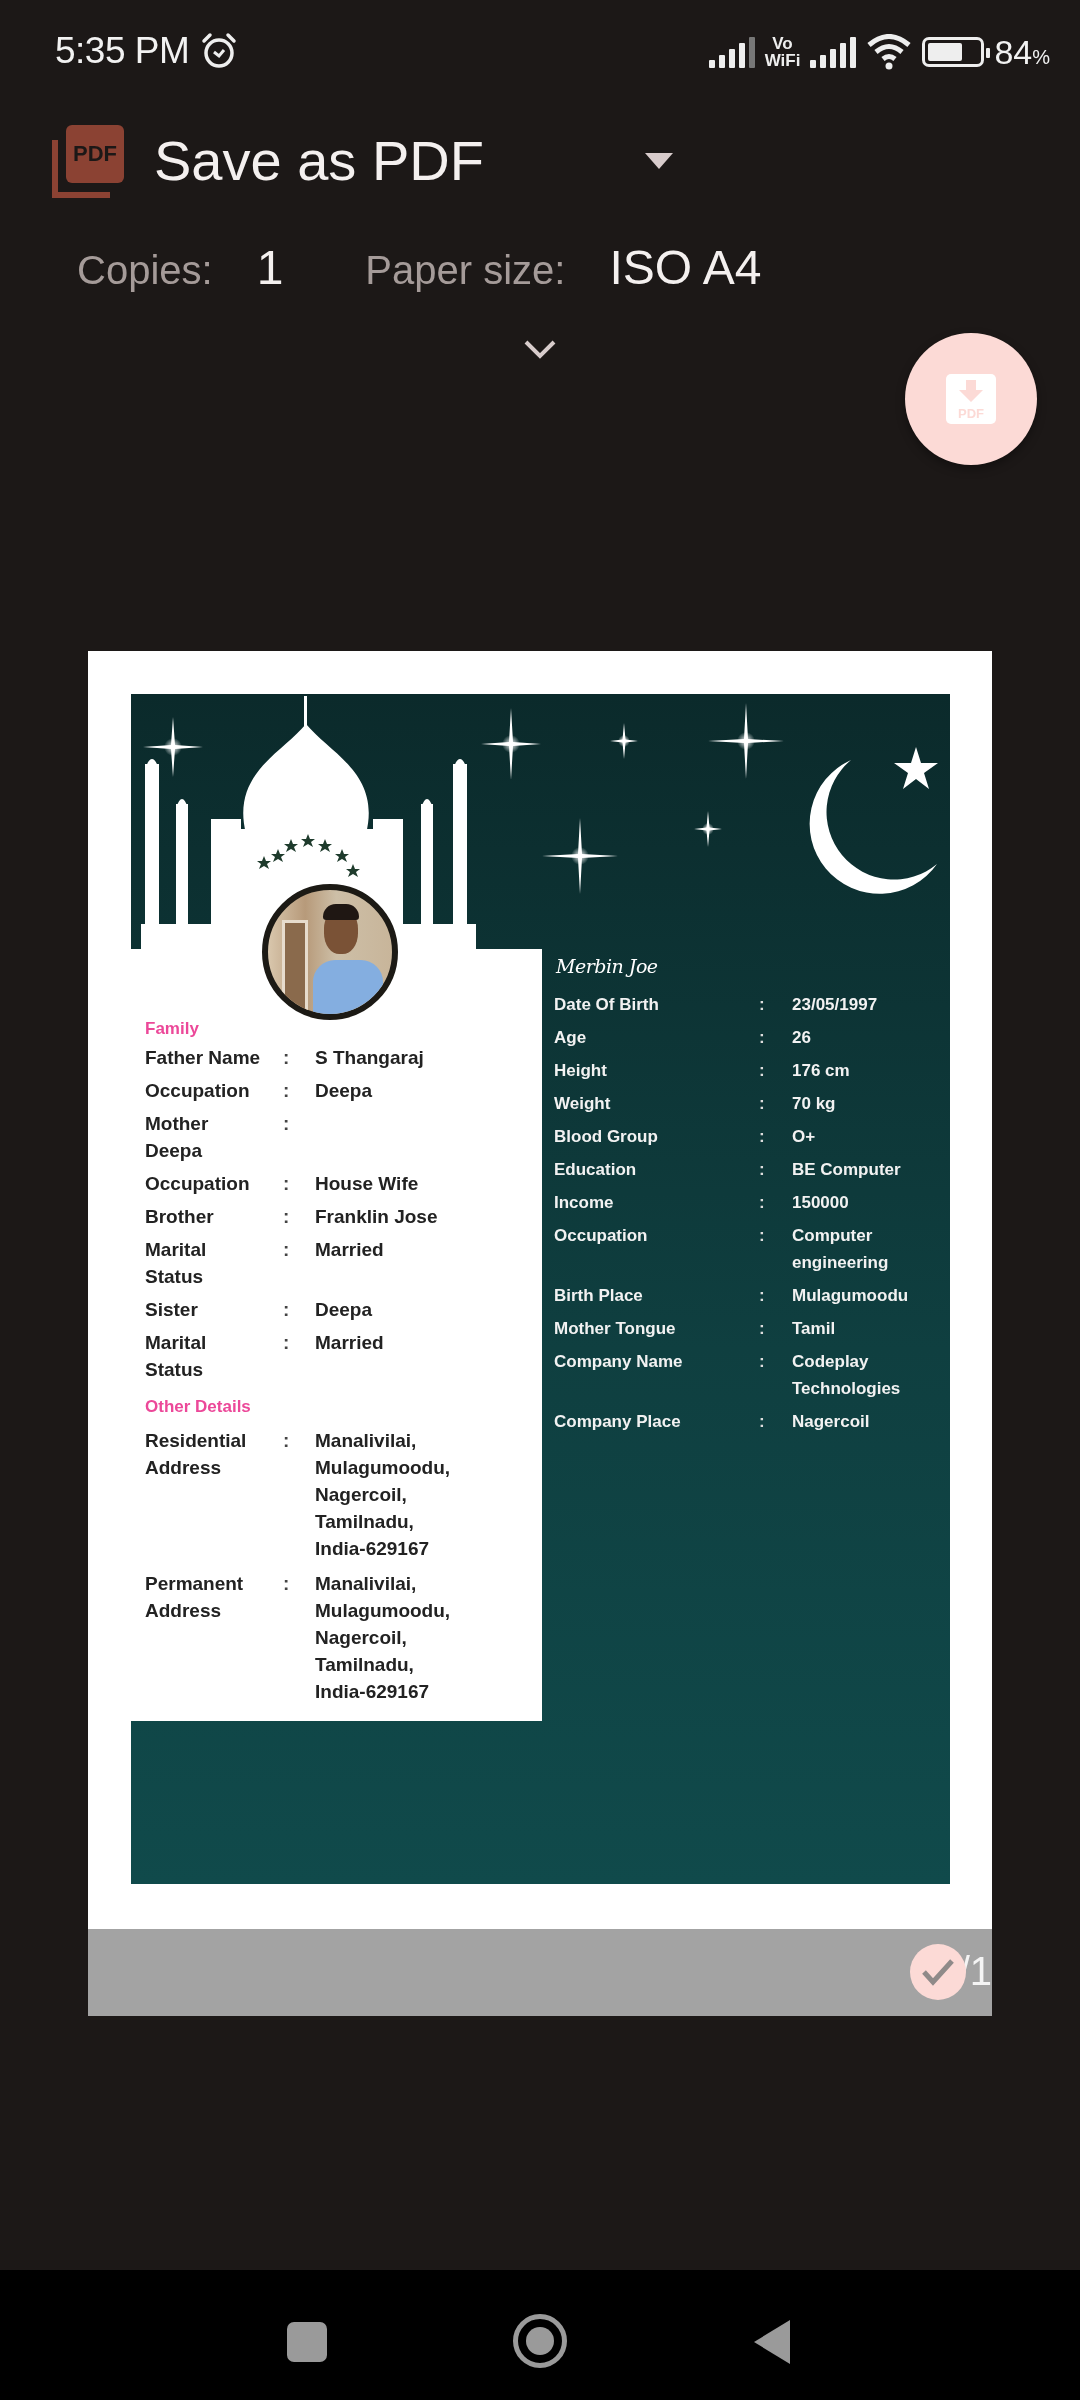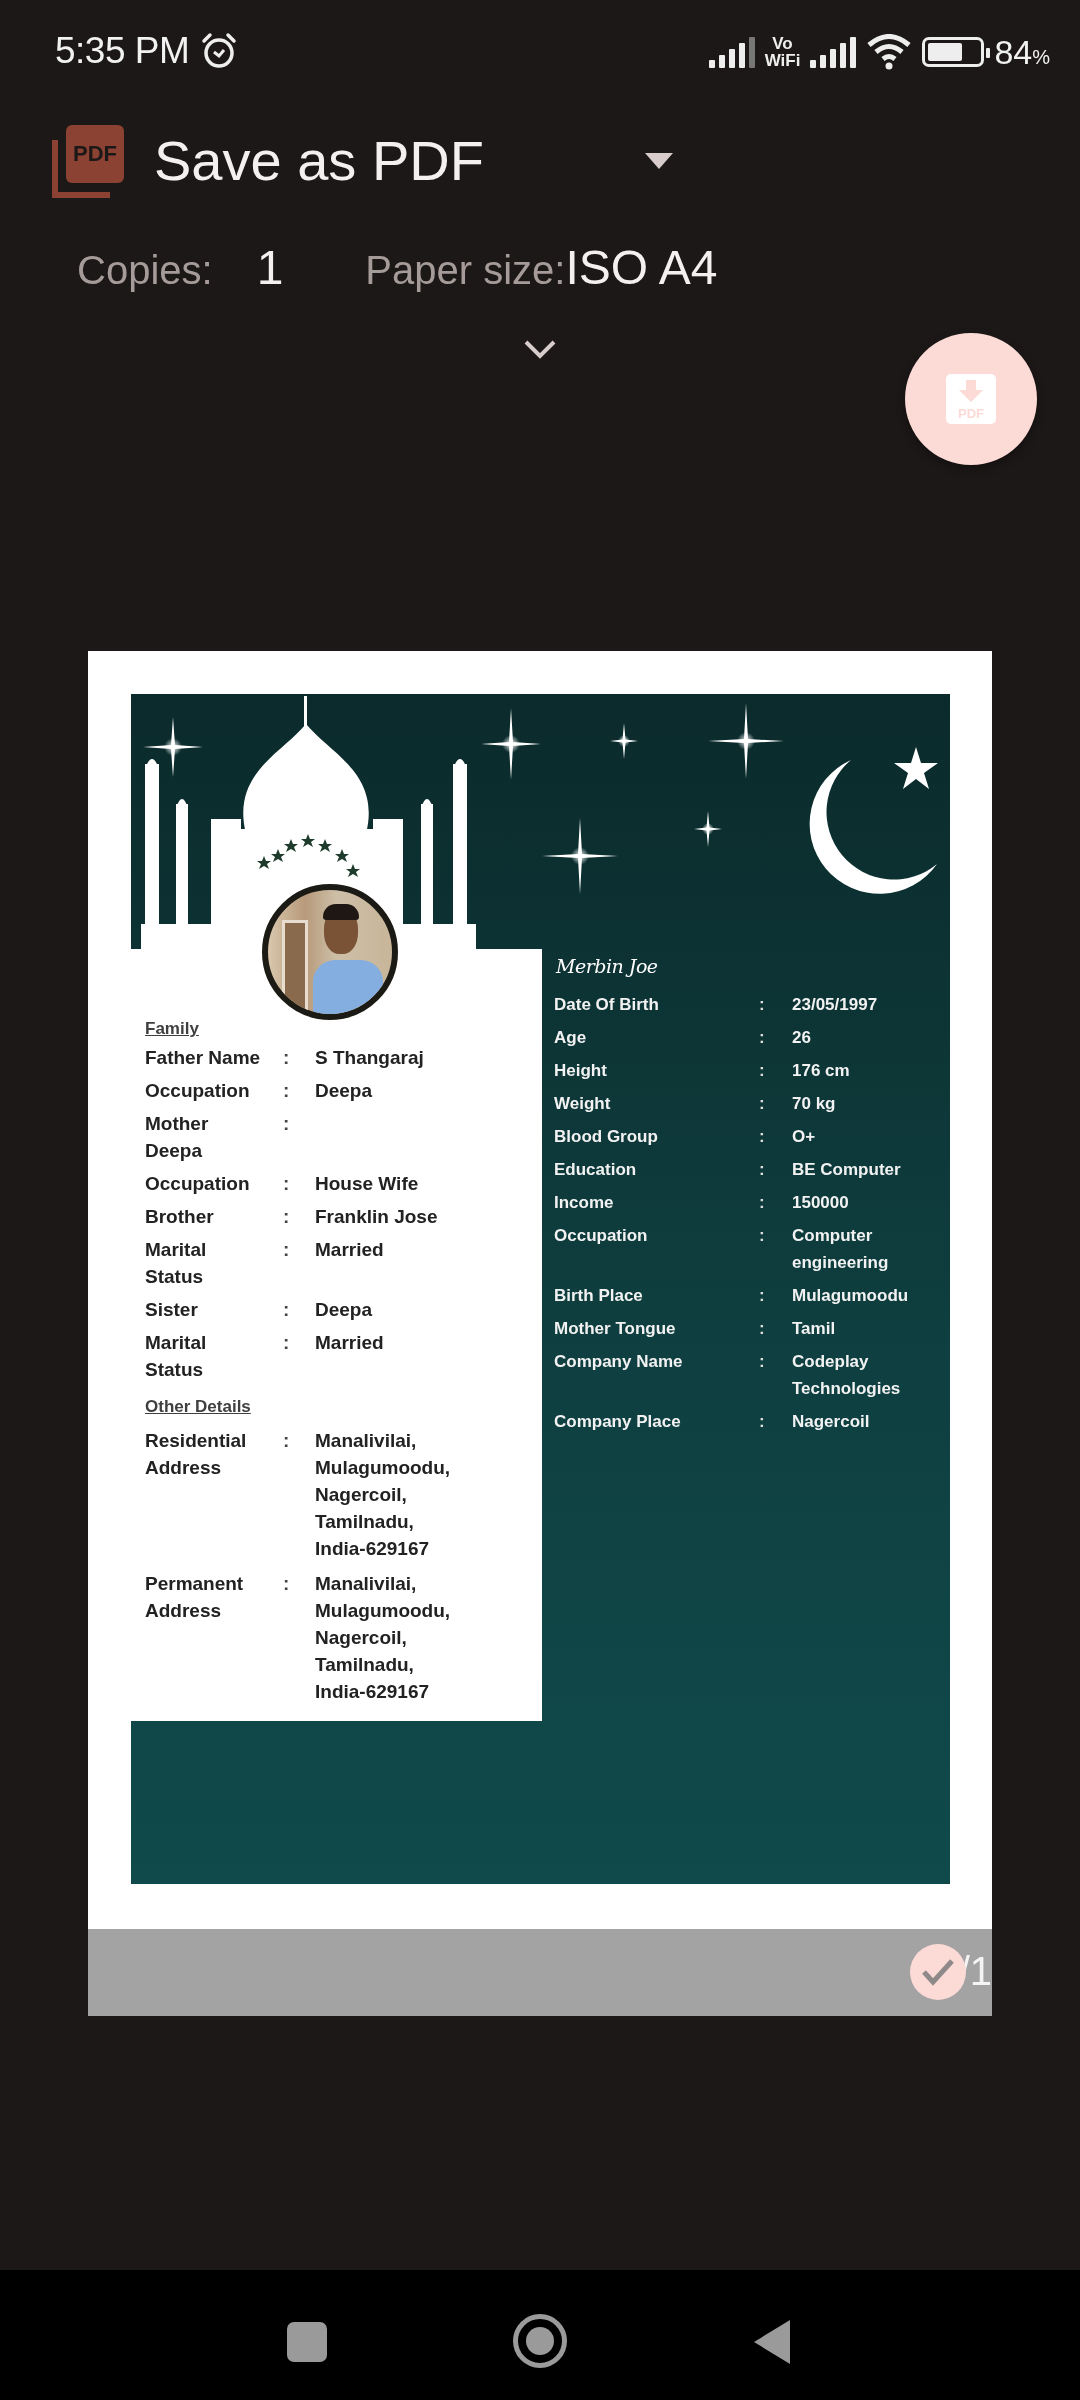--- a/index.html
+++ b/index.html
@@ -42,21 +42,21 @@
   .left-card { position: absolute; left: 0; top: 255px; width: 411px; height: 772px; background: #fff; color: #222; }
   .photo { position: absolute; left: 131px; top: 190px; width: 136px; height: 136px; border-radius: 50%; border: 6px solid #1c1a15; overflow: hidden; background: linear-gradient(90deg, #d9c7ad 0%, #b79a7a 30%, #cdbfa7 55%, #c8b59a 100%); }
   .photo .shirt { position: absolute; left: 45px; top: 70px; width: 70px; height: 70px; background: #84aee0; border-radius: 22px 22px 0 0; }
   .photo .head { position: absolute; left: 56px; top: 18px; width: 34px; height: 46px; background: #7a5236; border-radius: 45%; }
   .photo .hair { position: absolute; left: 55px; top: 14px; width: 36px; height: 16px; background: #1f1713; border-radius: 16px 16px 4px 4px; }
   .photo .door { position: absolute; left: 14px; top: 30px; width: 26px; height: 100px; background: #8a6a4c; border: 3px solid #e7dccd; }
   .left-card .row { position: absolute; left: 14px; width: 390px; display: flex; font-size: 19px; font-weight: bold; line-height: 27px; color: #222; }
   .row .k { width: 138px; }
   .row .c { width: 32px; color: #444; }
   .row .v { flex: 1; }
-  .section-title { position: absolute; left: 14px; font-size: 17px; font-weight: bold; color: #404040; text-decoration: underline; }
+  .section-title { position: absolute; left: 14px; font-size: 17px; font-weight: bold; color: #ec4899; }
 
   .right-panel .row { position: absolute; left: 423px; width: 390px; display: flex; font-size: 17px; font-weight: bold; line-height: 27px; color: #f2f2f2; }
   .right-panel .row .k { width: 205px; }
   .right-panel .row .c { width: 33px; color: #ddd; }
   .name-script { position: absolute; left: 425px; top: 261px; font-family: "DejaVu Serif", serif; font-style: italic; font-size: 19px; color: #fff; letter-spacing: -0.5px; }
 
   .pager { position: absolute; left: 88px; top: 1929px; width: 904px; height: 87px; background: #a3a3a3; }
   .pager-text { position: absolute; left: 0; width: 100%; top: 20px; text-align: right; font-size: 40px; color: #f4f4f4; }
   .select-check { position: absolute; left: 822px; top: 15px; width: 56px; height: 56px; border-radius: 50%; background: #fcdad6; display: flex; align-items: center; justify-content: center; cursor: pointer; }
 
@@ -115,21 +115,21 @@
     <div class="front">PDF</div>
   </div>
   <span class="printer-name">Save as PDF</span>
 </div>
 <div class="printer-dropdown"></div>
 
 <div class="options-row">
   <span class="opt-label">Copies:</span>
   <span class="opt-value" style="margin-left:44px">1</span>
   <span class="opt-label" style="margin-left:82px">Paper size:</span>
-  <span class="opt-value" style="">ISO A4</span>
+  <span class="opt-value" style="margin-left:44px">ISO A4</span>
 </div>
 <svg class="expand-chevron" viewBox="0 0 36 26">
   <path d="M4 6 L18 20 L32 6" stroke="#d8cccc" stroke-width="4" fill="none"></path>
 </svg>
 
 <div class="fab">
   <svg width="50" height="50" viewBox="0 0 50 50">
     <rect x="0" y="0" width="50" height="50" rx="5" fill="#fff"></rect>
     <path d="M20 6 H30 V16 H37 L25 28 L13 16 H20 Z" fill="#fcdad6"></path>
     <text x="25" y="44" font-size="13" font-weight="bold" text-anchor="middle" fill="#fcdad6" font-family="Liberation Sans, sans-serif">PDF</text>

